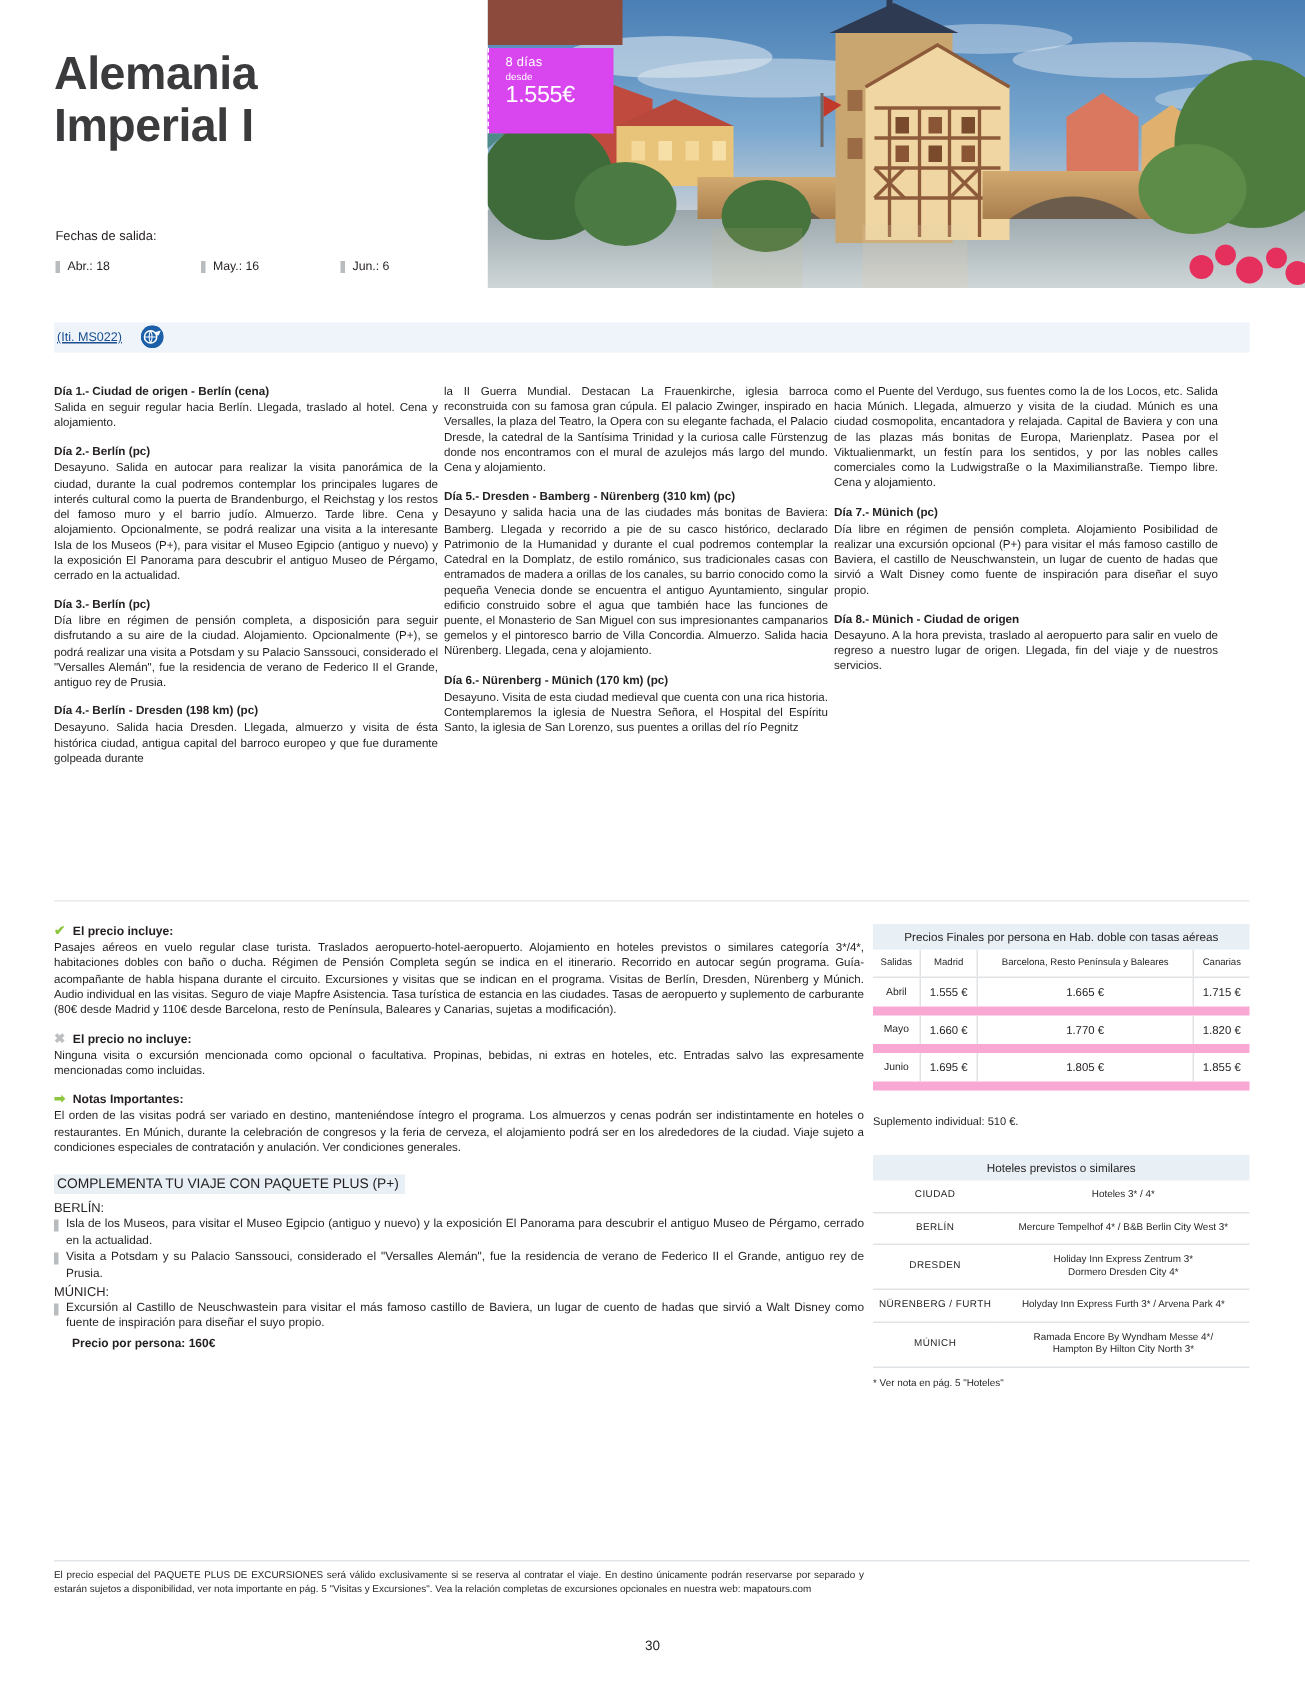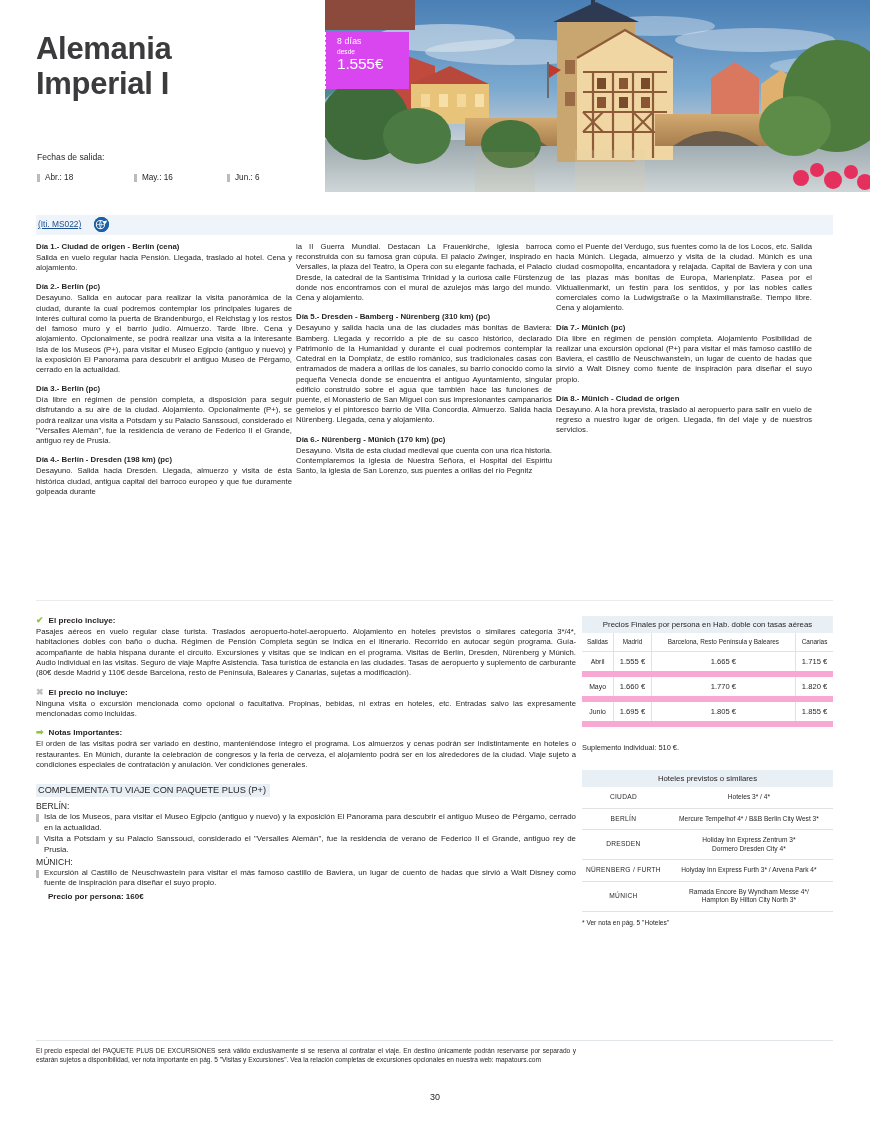--- a/index.html
+++ b/index.html
@@ -67,21 +67,21 @@
     font-size: 8.4px; color: #1b4f8f; text-decoration: underline;
   }
   .iti-icon {
     position: absolute; left: 94px; top: 217px;
     width: 15px; height: 15px; border-radius: 50%;
     background: #1b5fa8;
   }
   .iti-icon svg { display:block; }
 
   
-  .cols { position: absolute; left: 36px; top: 242px; width: 797px; display: flex; gap: 4px; }
+  .cols { position: absolute; left: 36px; top: 256px; width: 797px; display: flex; gap: 4px; }
   .col { width: 256px; }
   .day-h {
     font-size: 7.8px; font-weight: bold; line-height: 1.28; margin-bottom: 1px;
   }
   .day-p {
     font-size: 7.7px; line-height: 1.33; text-align: justify; margin-bottom: 9px;
   }
   .day-p.cont { margin-bottom: 9px; }
 
   
@@ -282,21 +282,21 @@
       <circle cx="7.5" cy="7.5" r="7.5" fill="#1b5fa8"></circle>
       <circle cx="6.4" cy="7.6" r="4.1" fill="none" stroke="#ffffff" stroke-width="1"></circle>
       <path d="M2.3 7.6 H10.5 M6.4 3.5 q2 4.1 0 8.2 M6.4 3.5 q-2 4.1 0 8.2" stroke="#ffffff" stroke-width=".7" fill="none"></path>
       <path d="M8.6 4.6 l4.6 -1.2 -1.4 3.1 -1.6 .3 z" fill="#ffffff"></path>
     </svg>
   </div>
 
   <div class="cols">
     <div class="col">
       <div class="day-h">Día 1.- Ciudad de origen - Berlín (cena)</div>
-      <div class="day-p">Salida en vuelo regular hacia Pensión. Llegada, traslado al hotel. Cena y alojamiento.</div>
+      <div class="day-p">Salida en seguir regular hacia Berlín. Llegada, traslado al hotel. Cena y alojamiento.</div>
       <div class="day-h">Día 2.- Berlín (pc)</div>
       <div class="day-p">Desayuno. Salida en autocar para realizar la visita panorámica de la ciudad, durante la cual podremos contemplar los principales lugares de interés cultural como la puerta de Brandenburgo, el Reichstag y los restos del famoso muro y el barrio judío. Almuerzo. Tarde libre. Cena y alojamiento. Opcionalmente, se podrá realizar una visita a la interesante Isla de los Museos (P+), para visitar el Museo Egipcio (antiguo y nuevo) y la exposición El Panorama para descubrir el antiguo Museo de Pérgamo, cerrado en la actualidad.</div>
       <div class="day-h">Día 3.- Berlín (pc)</div>
       <div class="day-p">Día libre en régimen de pensión completa, a disposición para seguir disfrutando a su aire de la ciudad. Alojamiento. Opcionalmente (P+), se podrá realizar una visita a Potsdam y su Palacio Sanssouci, considerado el "Versalles Alemán", fue la residencia de verano de Federico II el Grande, antiguo rey de Prusia.</div>
       <div class="day-h">Día 4.- Berlín - Dresden (198 km) (pc)</div>
       <div class="day-p">Desayuno. Salida hacia Dresden. Llegada, almuerzo y visita de ésta histórica ciudad, antigua capital del barroco europeo y que fue duramente golpeada durante</div>
     </div>
     <div class="col">
       <div class="day-p cont">la II Guerra Mundial. Destacan La Frauenkirche, iglesia barroca reconstruida con su famosa gran cúpula. El palacio Zwinger, inspirado en Versalles, la plaza del Teatro, la Opera con su elegante fachada, el Palacio Dresde, la catedral de la Santísima Trinidad y la curiosa calle Fürstenzug donde nos encontramos con el mural de azulejos más largo del mundo. Cena y alojamiento.</div>
       <div class="day-h">Día 5.- Dresden - Bamberg - Nürenberg (310 km) (pc)</div>

